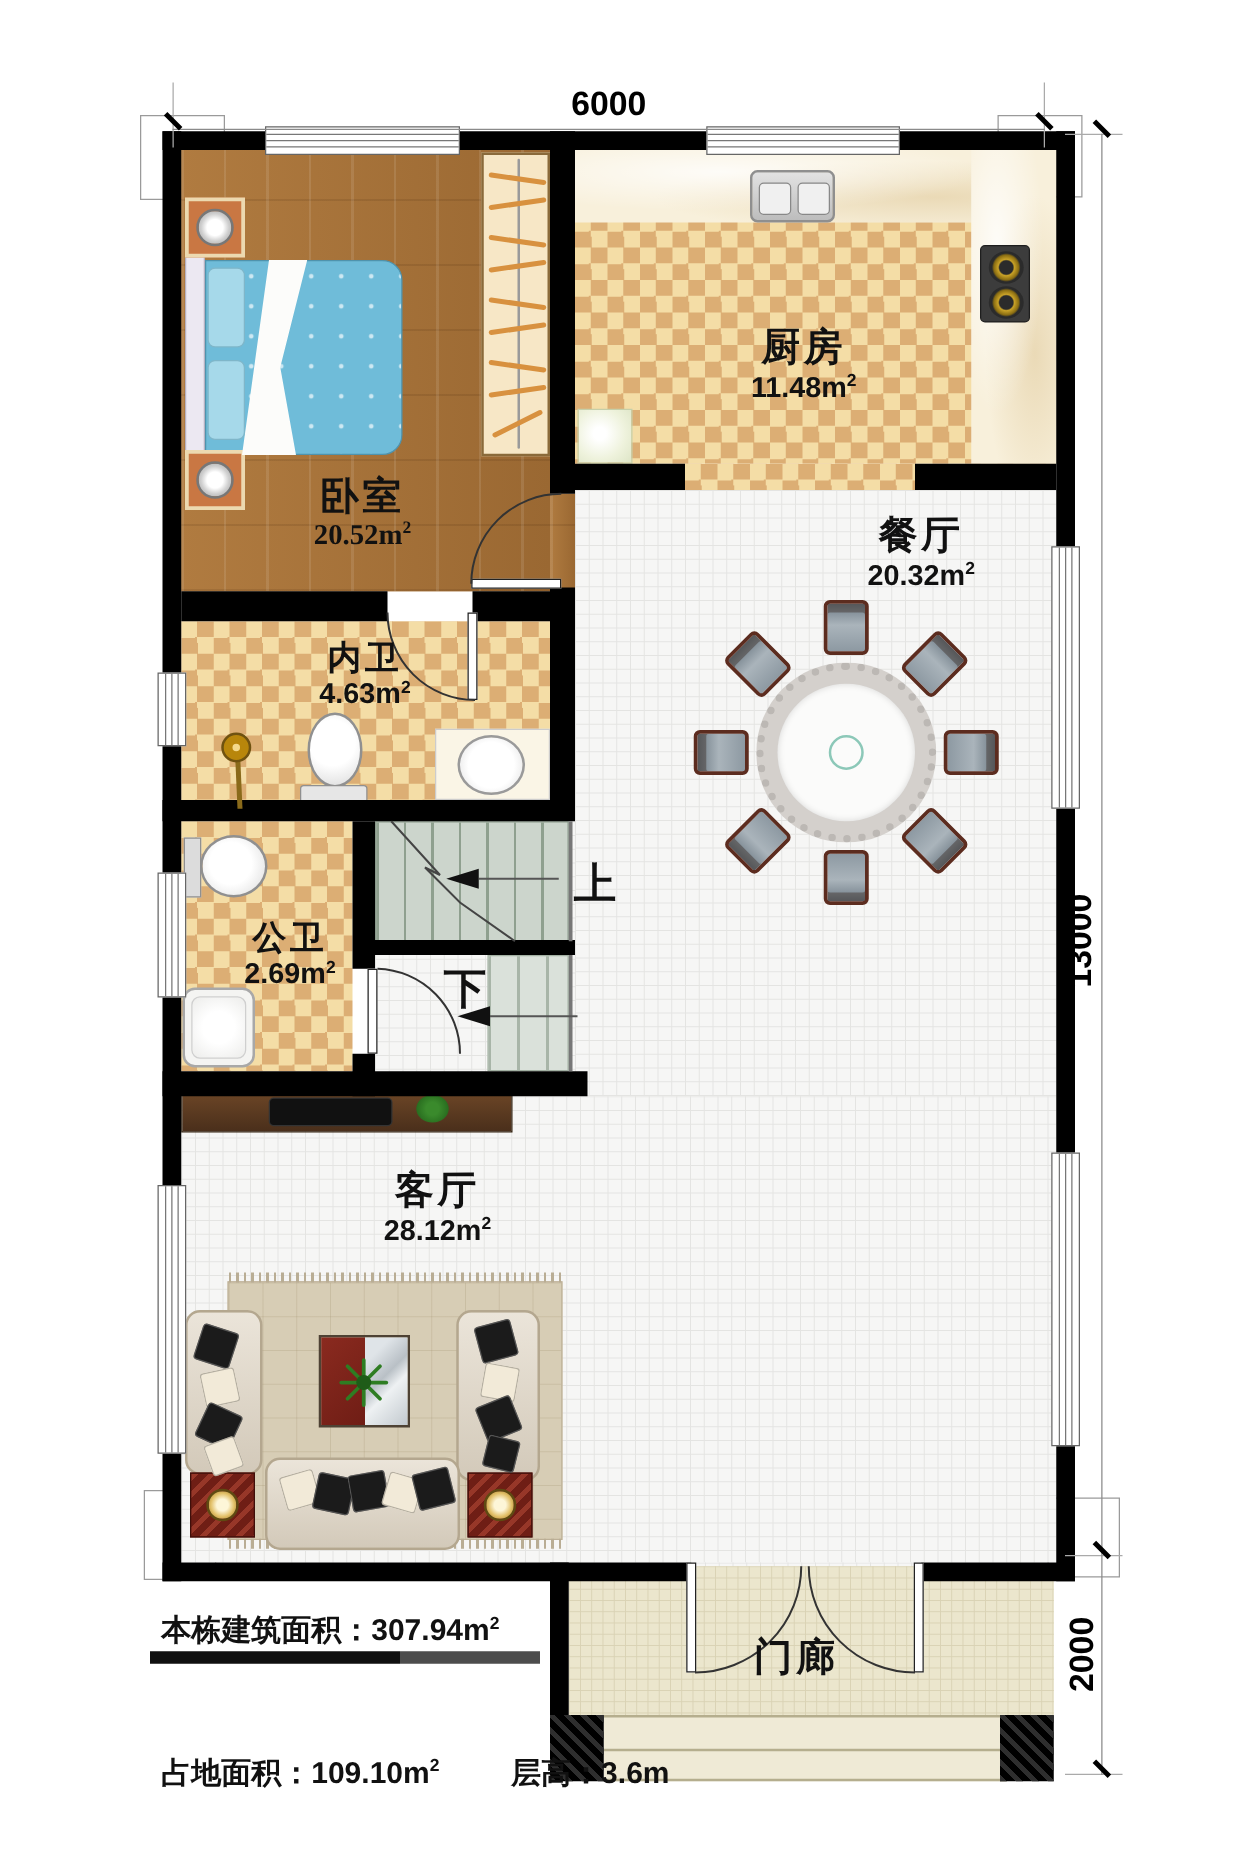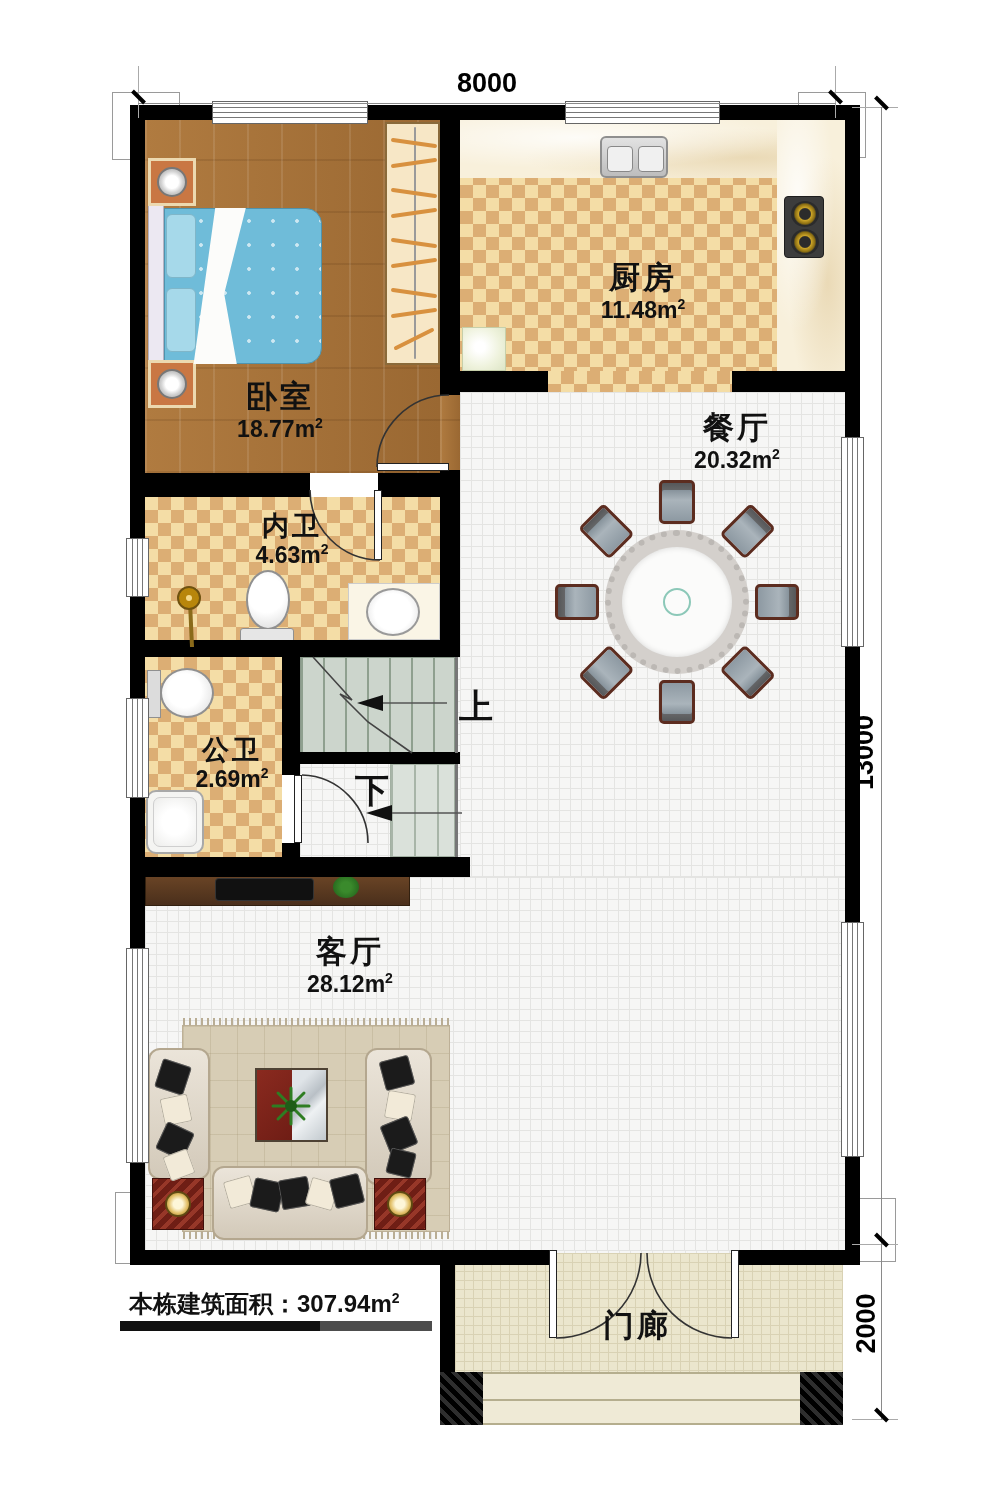--- a/index.html
+++ b/index.html
@@ -280,23 +280,23 @@
     </g>
     <g stroke="#2e7d22" stroke-width="3" stroke-linecap="round">
       <line x1="291" y1="1088" x2="291" y2="1124"></line>
         <line x1="273" y1="1106" x2="309" y2="1106"></line>
       <line x1="278" y1="1093" x2="304" y2="1119"></line>
         <line x1="278" y1="1119" x2="304" y2="1093"></line>
       <circle cx="291" cy="1106" r="6" fill="#1f5c18" stroke="none"></circle>
     </g>
   </svg>
 
-  <div class="room-label" style="left:280px;top:381px;">
+  <div class="room-label" style="left:290px;top:381px;font-family:Liberation Serif, serif;">
     <div class="rname">卧室</div>
-    <div class="rarea"><span>18.77m</span><sup>2</sup></div>
+    <div class="rarea"><span>20.52m</span><sup>2</sup></div>
   </div>
   <div class="room-label" style="left:643px;top:262px;">
     <div class="rname">厨房</div>
     <div class="rarea"><span>11.48m</span><sup>2</sup></div>
   </div>
   <div class="room-label" style="left:737px;top:412px;">
     <div class="rname">餐厅</div>
     <div class="rarea"><span>20.32m</span><sup>2</sup></div>
   </div>
   <div class="room-label" style="left:292px;top:512px;">
@@ -315,29 +315,34 @@
     <div class="rname">门廊</div>
   </div>
   <div class="stair-label" style="left:476px;top:707px;">上</div>
   <div class="stair-label" style="left:372px;top:791px;">下</div>
 
   <div class="ext-line" style="left:138px;top:66px;width:1px;height:52px;"></div>
   <div class="ext-line" style="left:835px;top:66px;width:1px;height:52px;"></div>
   <div class="dim-line" style="left:138px;top:103px;width:698px;height:1px;"></div>
   <div class="tick" style="left:130px;top:95px;"></div>
   <div class="tick" style="left:827px;top:95px;"></div>
-  <div class="dim-text" style="left:437px;top:68px;width:100px;">8000</div>
+  <div class="dim-text" style="left:437px;top:68px;width:100px;">6000</div>
 
   <div class="ext-line" style="left:852px;top:107px;width:46px;height:1px;"></div>
   <div class="ext-line" style="left:852px;top:1244px;width:46px;height:1px;"></div>
   <div class="ext-line" style="left:852px;top:1419px;width:46px;height:1px;"></div>
   <div class="dim-line" style="left:881px;top:107px;width:1px;height:1313px;"></div>
   <div class="tick" style="left:873px;top:101px;"></div>
   <div class="tick" style="left:873px;top:1238px;"></div>
   <div class="tick" style="left:873px;top:1413px;"></div>
   <div class="dim-text" style="left:809px;top:737px;width:110px;transform:rotate(-90deg);">13000</div>
   <div class="dim-text" style="left:821px;top:1308px;width:90px;transform:rotate(-90deg);">2000</div>
 
   <div id="title-rule"></div>
   <div class="stat-row" style="top:1288px;">
     <span>本栋建筑面积：</span><span>307.94m</span><sup>2</sup>
   </div>
+  <div class="stat-row" style="top:1402px;">
+    <span>占地面积：</span><span>109.10m</span><sup>2</sup>
+    <span class="stat-gap"></span>
+    <span>层高：</span><span>3.6m</span><sup></sup>
+  </div>
 </div>
 
 </body></html>

